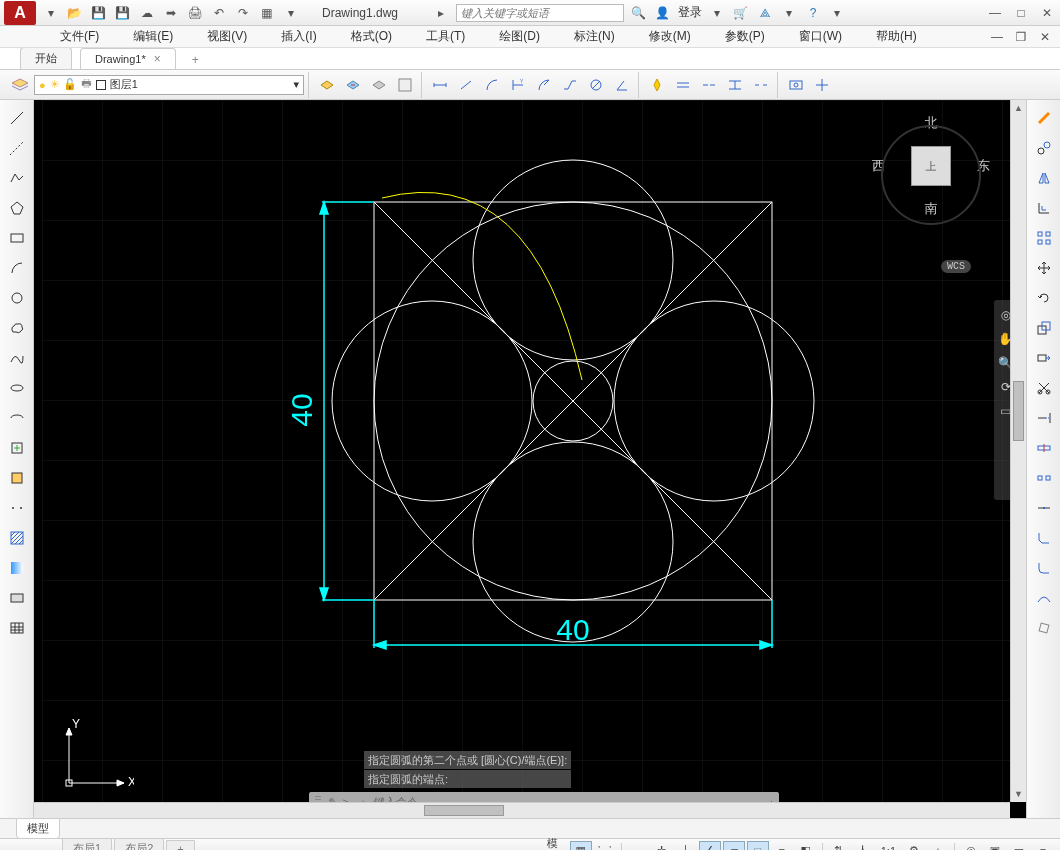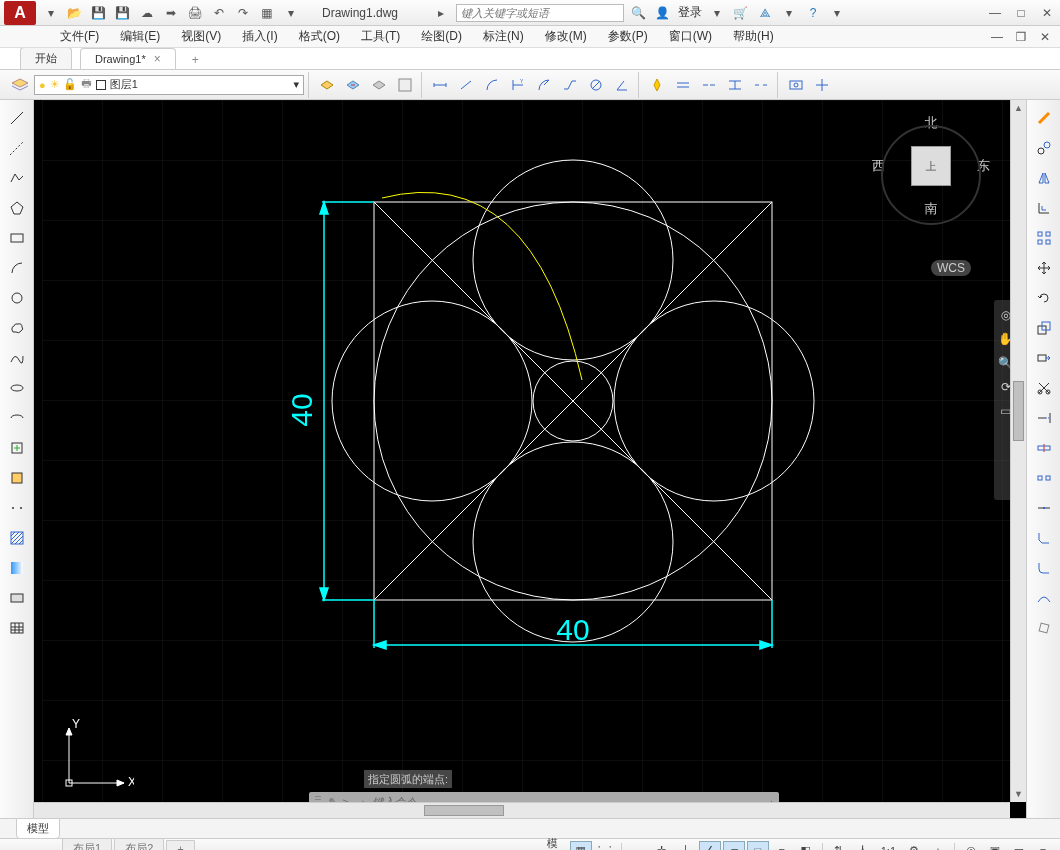--- a/index.html
+++ b/index.html
@@ -6,21 +6,21 @@
 body { width: 1060px; height: 850px; background: #f0f0f0; overflow: hidden; font-size: 12px; color: #333; }
 
 .titlebar { height: 26px; background: linear-gradient(#fdfdfd,#ececec); display: flex; align-items: center; padding: 0 4px; gap: 6px; border-bottom: 1px solid #ccc; }
 .app-logo { width: 32px; height: 24px; background: #b31b1b; color: #fff; font-weight: bold; font-size: 16px; display: flex; align-items: center; justify-content: center; border-radius: 2px; }
 .qat-icon { width: 18px; height: 18px; display: flex; align-items: center; justify-content: center; color: #555; cursor: pointer; }
 .filename-box { padding: 2px 16px; min-width: 120px; color: #444; }
 .search-box { width: 168px; height: 18px; border: 1px solid #bbb; background: #fff; font-style: italic; color: #999; padding: 0 4px; font-size: 11px; }
 .win-controls { margin-left: auto; display: flex; gap: 8px; }
 .win-btn { width: 18px; height: 16px; display: flex; align-items: center; justify-content: center; color: #555; cursor: pointer; }
 
-.menubar { height: 22px; background: #f8f8f8; display: flex; align-items: center; gap: 1px; padding: 0 50px; border-bottom: 1px solid #ddd; position: relative; }
+.menubar { height: 22px; background: #f8f8f8; display: flex; align-items: center; gap: 14px; padding: 0 50px; border-bottom: 1px solid #ddd; position: relative; }
 .menu-item { padding: 2px 10px; cursor: pointer; font-size: 12px; }
 .doc-controls { position: absolute; right: 6px; display: flex; gap: 6px; }
 
 .tabs-row { height: 22px; background: #fff; border-bottom: 1px solid #ccc; display: flex; align-items: flex-end; padding-left: 20px; gap: 0; }
 .doc-tab { padding: 3px 14px; border: 1px solid #ccc; border-bottom: none; background: #f5f5f5; border-radius: 4px 4px 0 0; margin-right: 8px; cursor: pointer; font-size: 11px; display: flex; align-items: center; gap: 8px; }
 .doc-tab.active { background: #fff; }
 .tab-close { color: #888; font-size: 12px; }
 .tab-add { padding: 2px 8px; color: #888; cursor: pointer; }
 
 .toolbar-row { height: 30px; background: linear-gradient(#fbfbfb,#ececec); border-bottom: 1px solid #ccc; display: flex; align-items: center; padding: 0 4px; gap: 2px; }
@@ -33,21 +33,21 @@
 .left-toolbar, .right-toolbar { width: 34px; background: linear-gradient(90deg,#fbfbfb,#ececec); border-right: 1px solid #ccc; display: flex; flex-direction: column; align-items: center; padding-top: 4px; gap: 2px; }
 .right-toolbar { border-right: none; border-left: 1px solid #ccc; }
 .side-btn { width: 28px; height: 28px; display: flex; align-items: center; justify-content: center; cursor: pointer; color: #444; }
 
 .canvas-wrap { flex: 1; position: relative; background: #000; overflow: hidden; }
 .canvas-svg { width: 100%; height: 100%; }
 
 .viewcube { position: absolute; top: 10px; right: 30px; width: 130px; height: 140px; color: #ccc; font-size: 13px; text-align: center; }
 .viewcube .face { width: 40px; height: 40px; background: #ddd; border: 1px solid #999; margin: 0 auto; display: flex; align-items: center; justify-content: center; color: #555; font-size: 11px; }
 .viewcube .ring { position: absolute; top: 15px; left: 15px; width: 100px; height: 100px; border: 2px solid #333; border-radius: 50%; }
-.wcs-badge { position: absolute; top: 160px; right: 55px; background: #444; color: #ccc; padding: 1px 6px; border-radius: 8px; font-size: 12px; }
+.wcs-badge { position: absolute; top: 160px; right: 55px; background: #444; color: #ccc; padding: 1px 6px; border-radius: 8px; font-size: 10px; font-family: Liberation Mono, monospace; }
 
 .nav-widget { position: absolute; top: 200px; right: 8px; width: 24px; height: 200px; background: rgba(80,80,80,0.5); border-radius: 3px; display: flex; flex-direction: column; align-items: center; gap: 10px; padding: 8px 0; color: #ccc; font-size: 12px; }
 
 .cmd-history { position: absolute; bottom: 30px; left: 330px; color: #ccc; font-size: 11px; line-height: 16px; }
 .cmd-history div { background: rgba(100,100,100,0.7); padding: 1px 4px; margin-top: 1px; }
 .cmd-line { position: absolute; bottom: 6px; left: 275px; width: 470px; height: 20px; background: rgba(200,200,200,0.85); display: flex; align-items: center; padding: 0 6px; gap: 6px; font-size: 11px; color: #666; font-style: italic; border-radius: 2px; }
 .cmd-line .handle { width: 6px; height: 14px; background: repeating-linear-gradient(0deg,#888,#888 1px,transparent 1px,transparent 3px); }
 
 .ucs-icon { position: absolute; bottom: 20px; left: 20px; }
 
@@ -435,20 +435,21 @@
     <div class="nav-widget">
       <span>◎</span>
       <span>✋</span>
       <span>🔍</span>
       <span>⟳</span>
       <span>▭</span>
     </div>
 
     
     <div class="cmd-history">
+      <div>指定圆弧的第二个点或 [圆心(C)/端点(E)]:</div>
       <div>指定圆弧的端点:</div>
     </div>
     <div class="cmd-line">
       <span class="handle"></span>
       <span>✎</span>
       <span>&gt;_</span>
       <span style="color:#888">▸</span>
       <span>键入命令</span>
       <span style="margin-left:auto">▴</span>
     </div>

